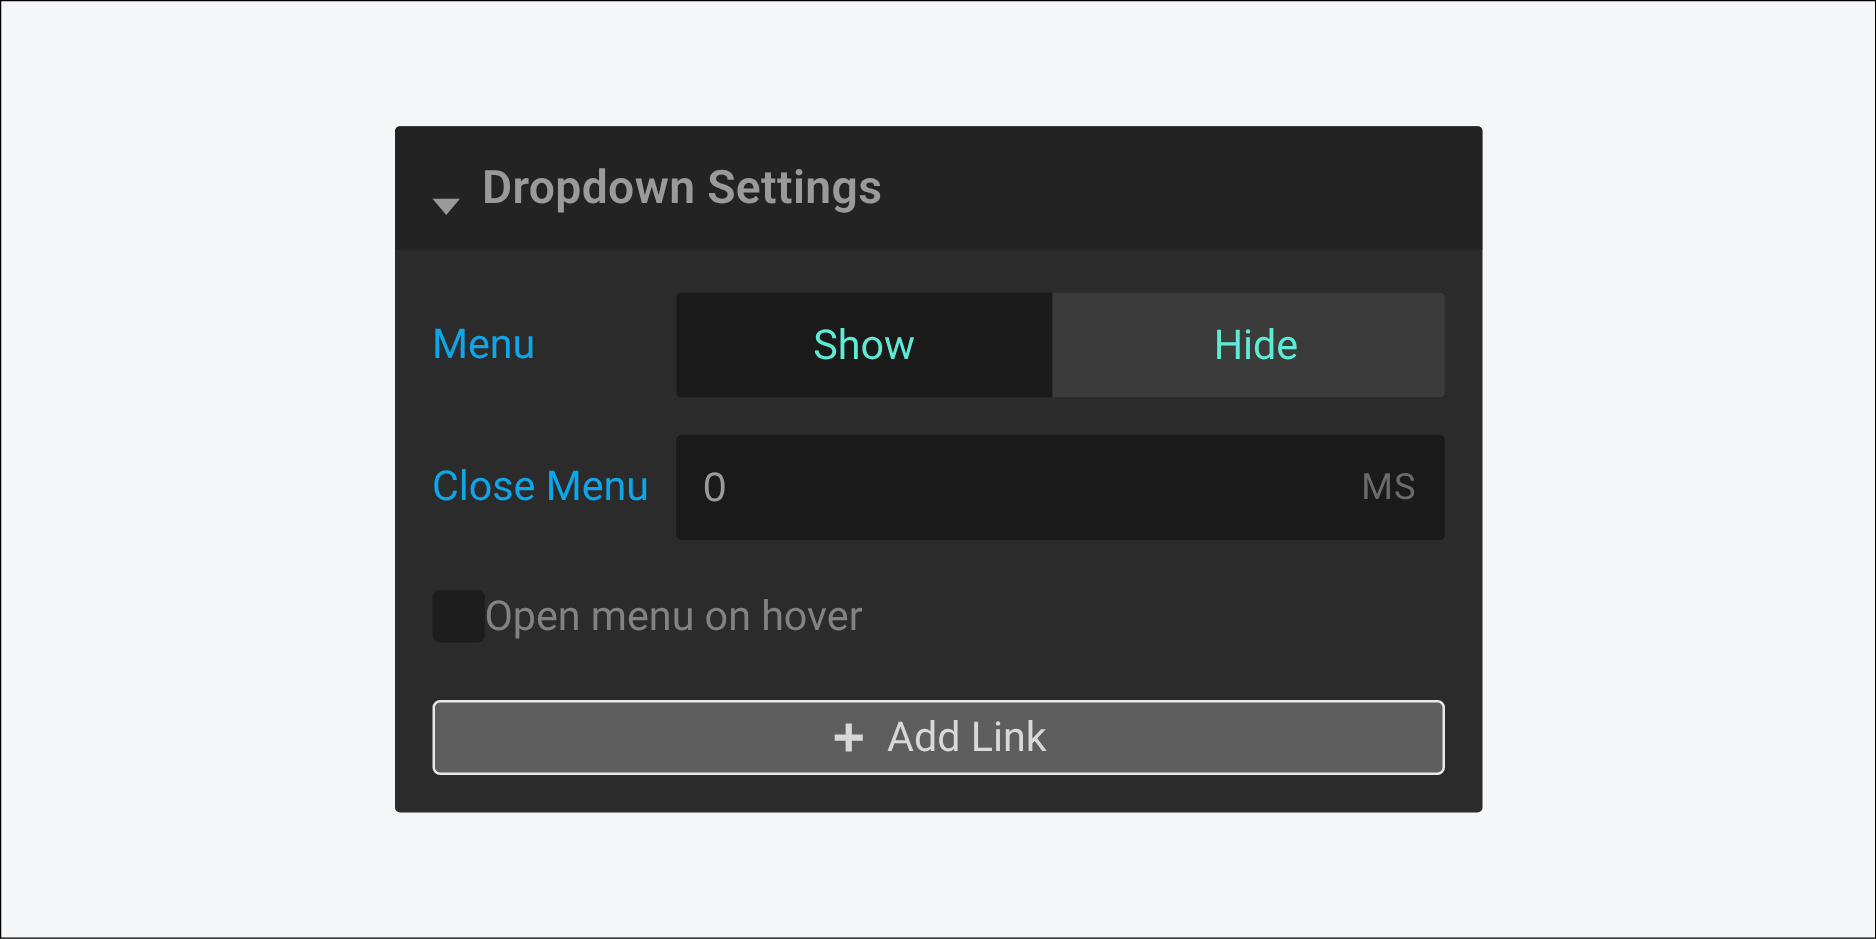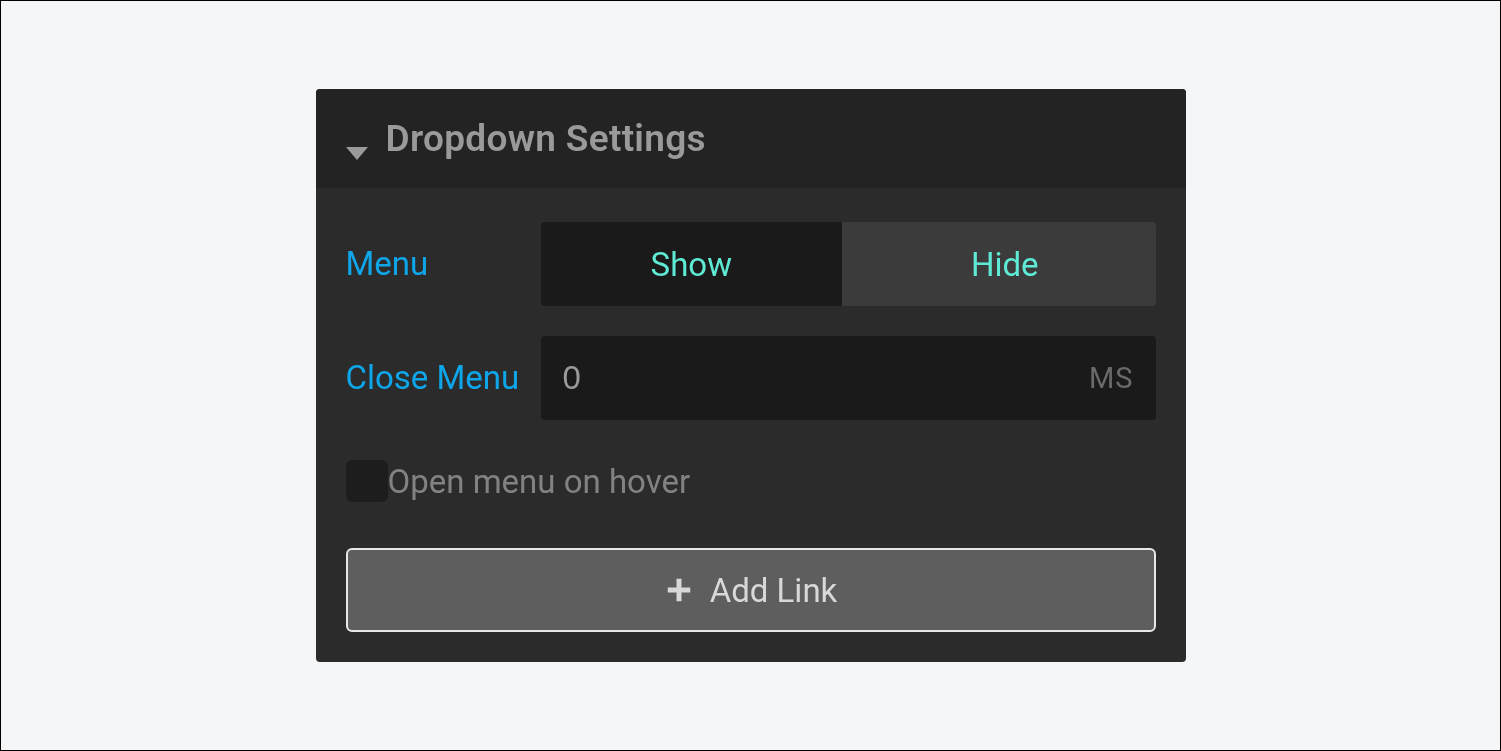--- a/index.html
+++ b/index.html
@@ -116,21 +116,21 @@
       background: #1d1d1d;
       border-radius: 6px;
       cursor: pointer;
     }
     .checkbox-label {
       font-size: 33px;
       color: #828282;
     }
     .add-button {
       width: 100%;
-      height: 84px;
+      height: 60px;
       background: #5e5e5e;
       border: 2px solid #e8e8e8;
       border-radius: 6px;
       display: flex;
       align-items: center;
       justify-content: center;
       gap: 16px;
       cursor: pointer;
     }
     .add-button .plus {

